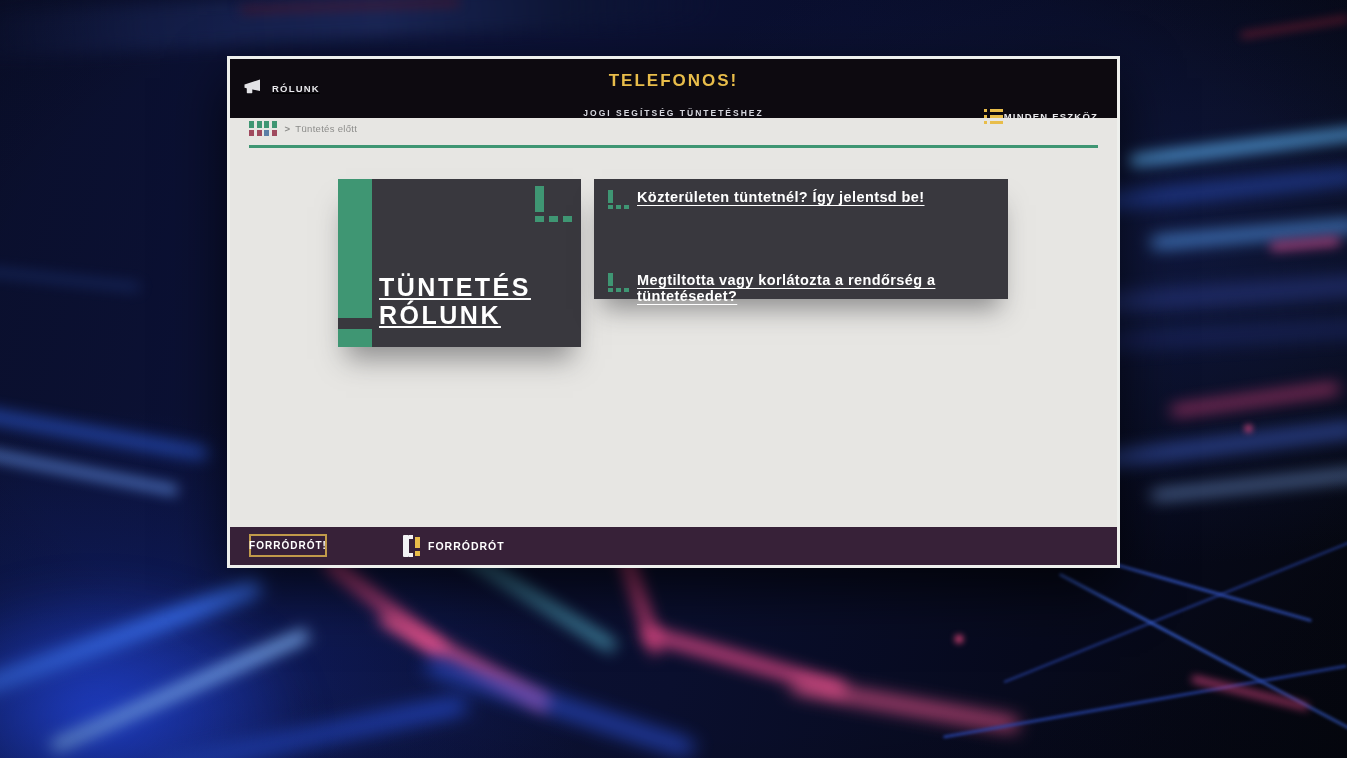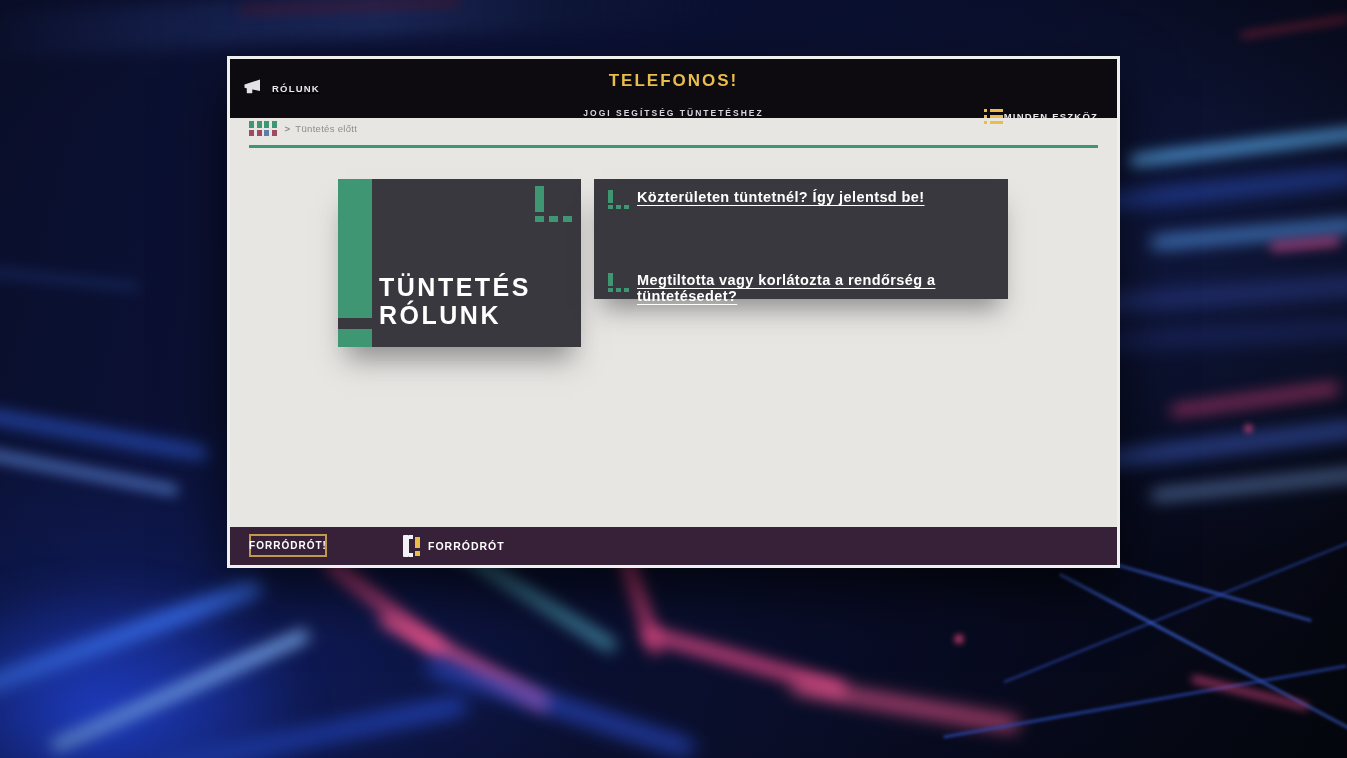--- a/index.html
+++ b/index.html
@@ -42,21 +42,21 @@
   .lb i{display:block;height:6px;background:var(--c-maroon,#a04a5e);}
   .lb.blue i{background:var(--c-steel-blue,#5b7fa6);}
   .crumb-text{font-size:9.5px;color:var(--c-breadcrumb-text,#8c8c8a);letter-spacing:.3px;display:flex;gap:5px;align-items:center;}
   .crumb-sep{font-weight:bold;}
   .rule{position:absolute;left:19px;right:19px;top:86px;height:3px;background:var(--c-accent-green,#3f9673);}
   
   .fcard{position:absolute;left:108px;top:120px;width:243px;height:168px;background:var(--c-card-bg,#39383e);
          box-shadow:0 20px 26px -8px rgba(55,55,60,.5);}
   .fc-green{position:absolute;left:0;top:0;width:34px;height:100%;background:var(--c-accent-green,#3f9673);}
   .fc-band{position:absolute;left:0;top:139px;width:40px;height:11px;background:var(--c-card-bg,#39383e);}
-  .fc-title{position:absolute;left:41px;bottom:18px;color:#fff;font-weight:bold;font-size:25px;letter-spacing:2.5px;line-height:1.12;}
+  .fc-title{position:absolute;left:41px;bottom:18px;color:#fff;font-weight:bold;font-size:25px;letter-spacing:2.5px;line-height:1.12;text-decoration:underline;}
   
   .glyph{position:relative;}
   .glyph b,.glyph i{position:absolute;background:var(--c-accent-green,#3f9673);}
   .glyph-lg{position:absolute;right:8px;top:7px;width:38px;height:36px;}
   .glyph-lg b{left:0;top:0;width:9px;height:26px;}
   .glyph-lg i{top:30px;width:9px;height:6px;}
   .glyph-lg i.d1{left:0;} .glyph-lg i.d2{left:14px;} .glyph-lg i.d3{left:28px;}
   .glyph-sm{width:21px;height:19px;flex:none;margin-top:1px;}
   .glyph-sm b{left:0;top:0;width:5px;height:13px;}
   .glyph-sm i{top:15px;width:5px;height:4px;}

